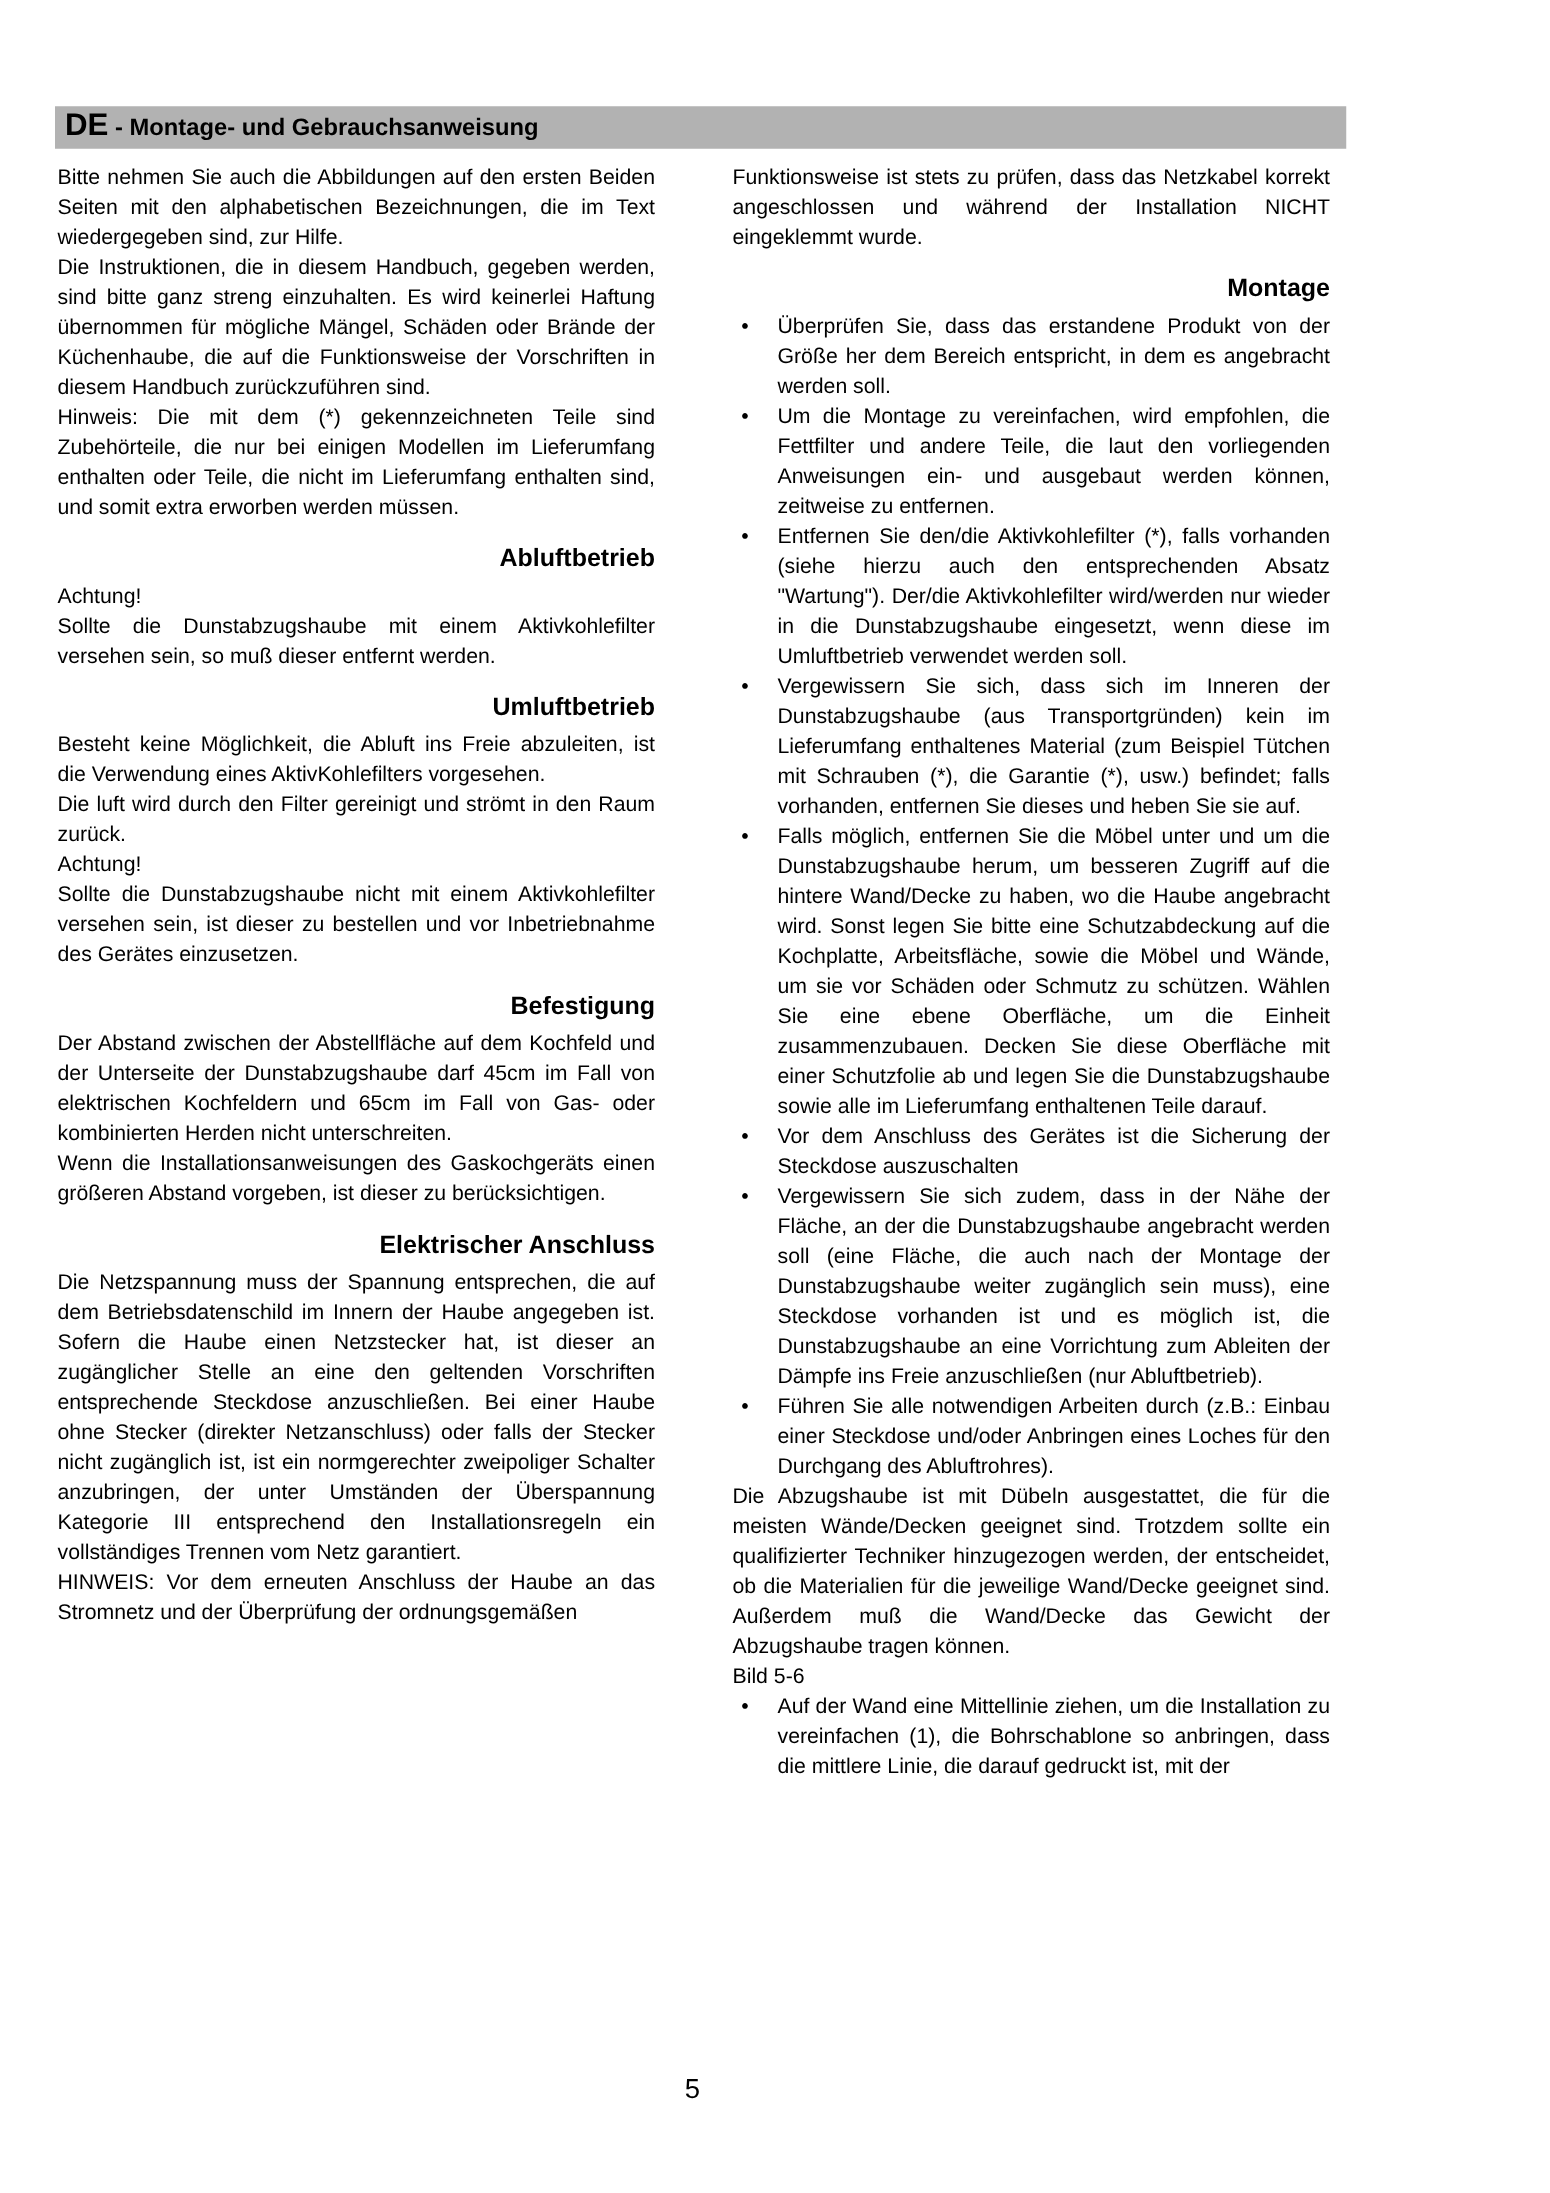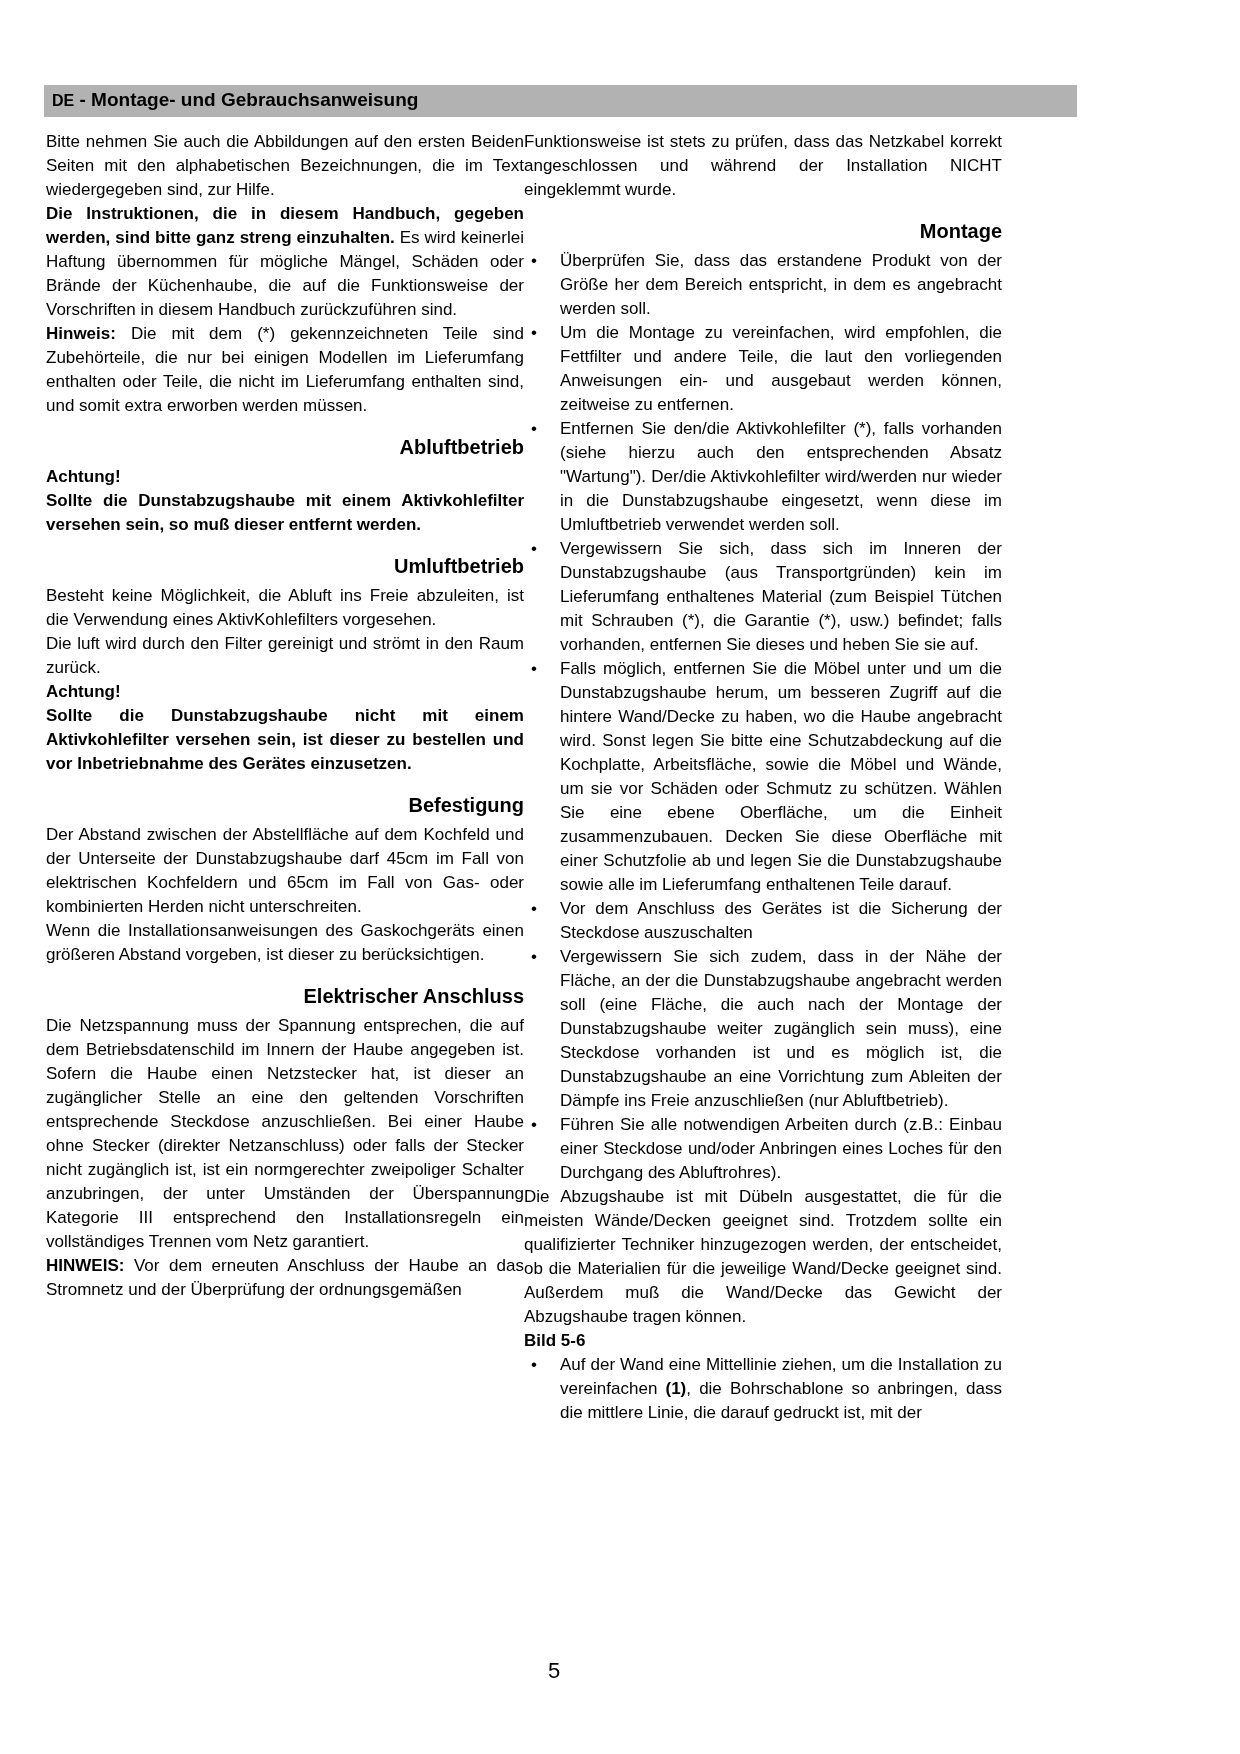--- a/index.html
+++ b/index.html
@@ -22,50 +22,51 @@
     top: 85px;
     width: 1033px;
     box-sizing: border-box;
     background: #b2b2b2;
     padding: 4px 8px 5px 8px;
     font-weight: bold;
     font-size: 19px;
     line-height: 22px;
   }
   .hdr-prefix {
-    font-size: 16px;
+    font-size: 25px;
     text-align: center;
   }
   .columns {
     position: absolute;
     left: 46px;
     top: 130px;
     width: 1018px;
     display: flex;
+    gap: 62px;
     align-items: flex-start;
   }
   .col {
     width: 478px;
     flex: 0 0 478px;
     font-size: 17px;
     line-height: 24px;
     text-align: justify;
   }
   .sec-heading {
     font-size: 20px;
     font-weight: bold;
     margin: 16px 0 5px 0;
     text-align: right;
     line-height: 26px;
   }
   .para {
     margin: 0;
   }
   .para b, .bullet-body b {
-    font-weight: bold;
+    font-weight: normal;
   }
   .bullets {
     margin: 0;
   }
   .bullet-item {
     display: flex;
   }
   .bullet-marker {
     flex: 0 0 36px;
     box-sizing: border-box;

